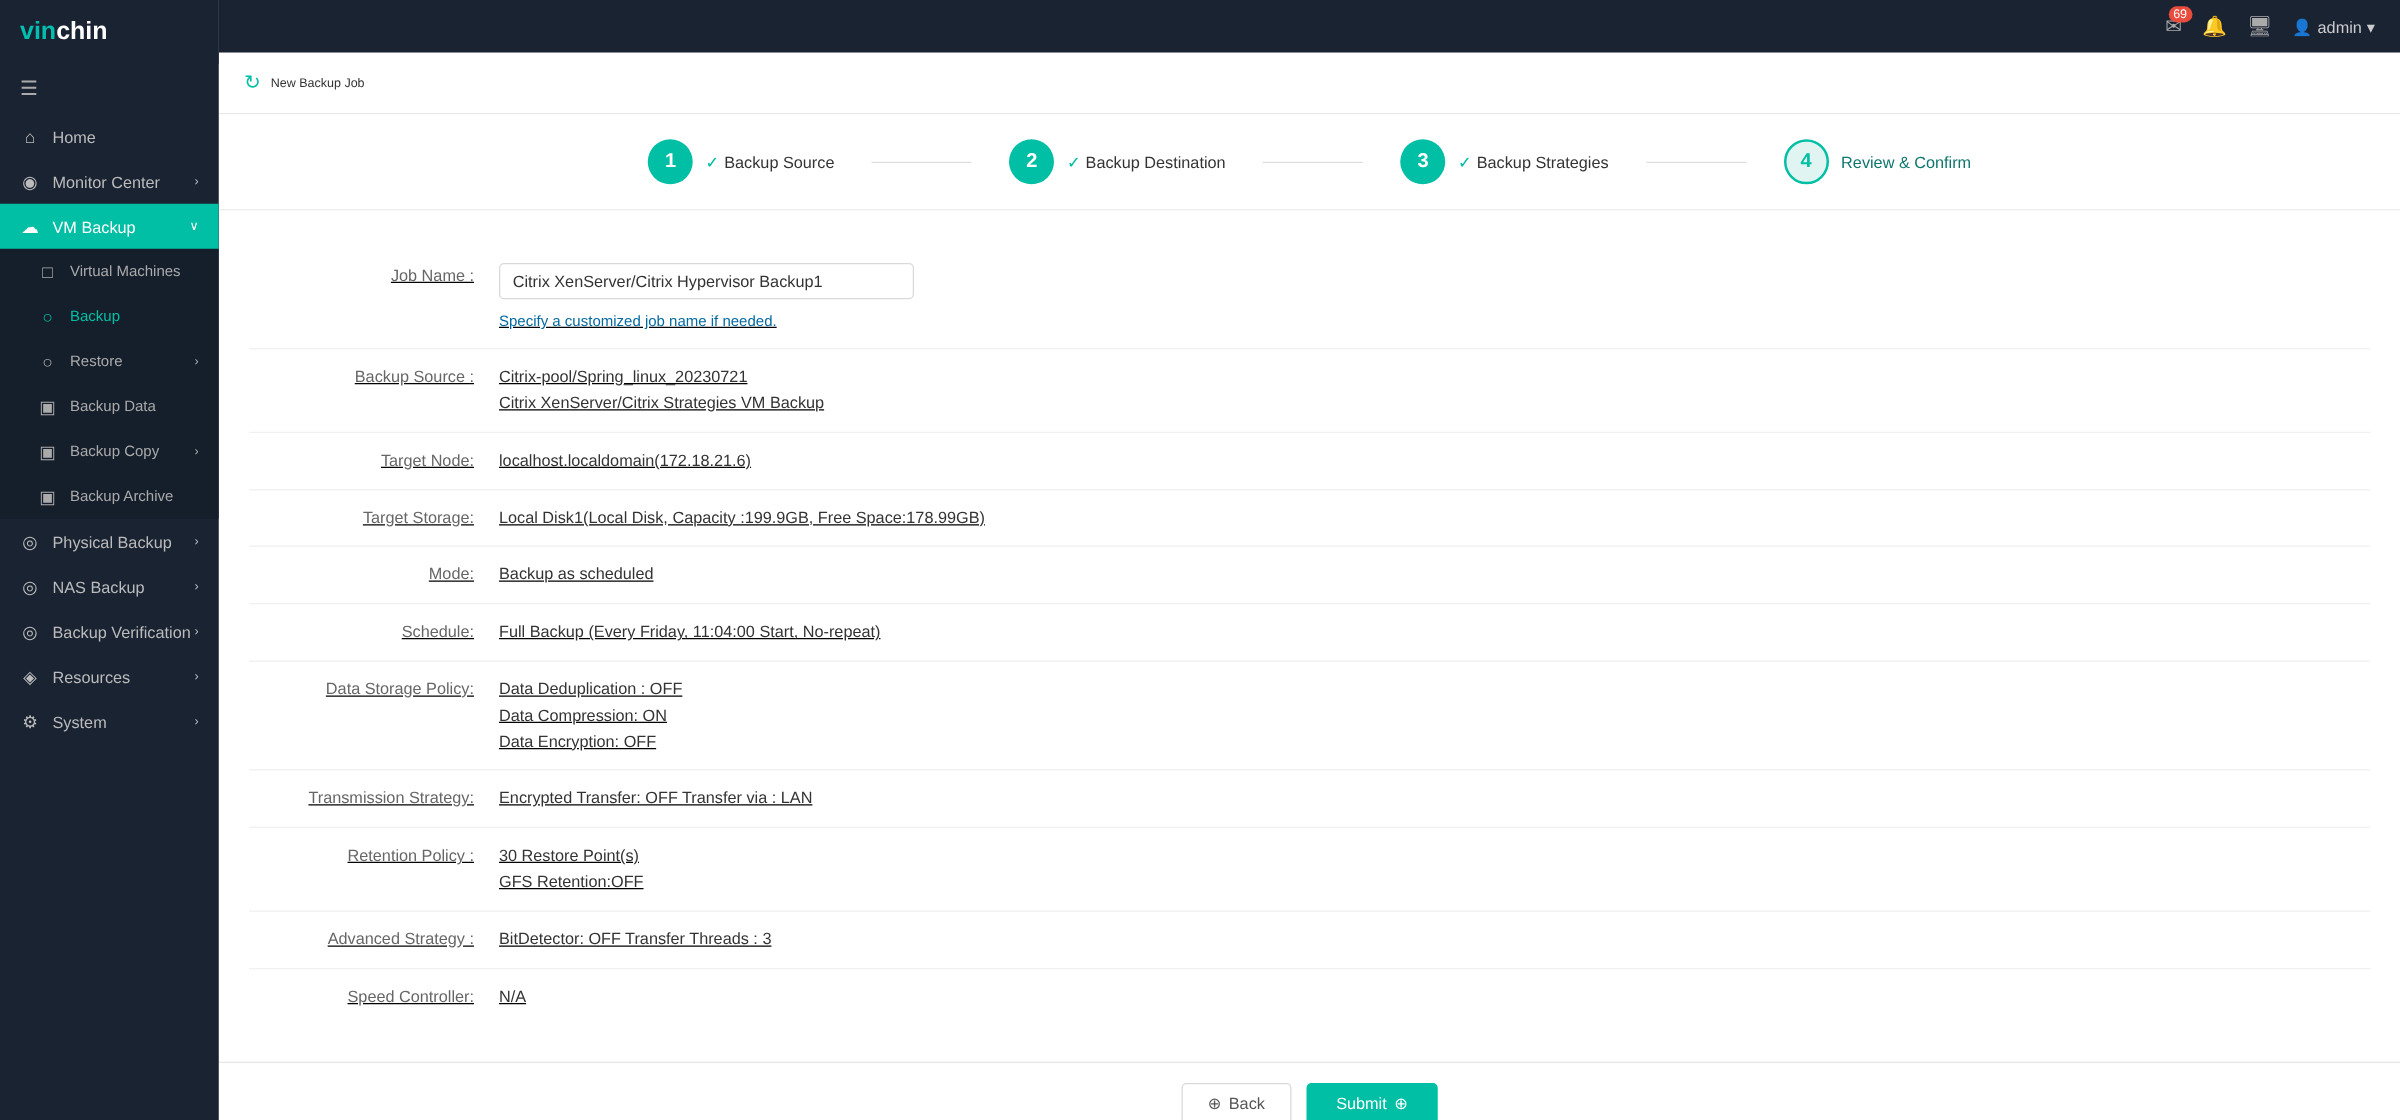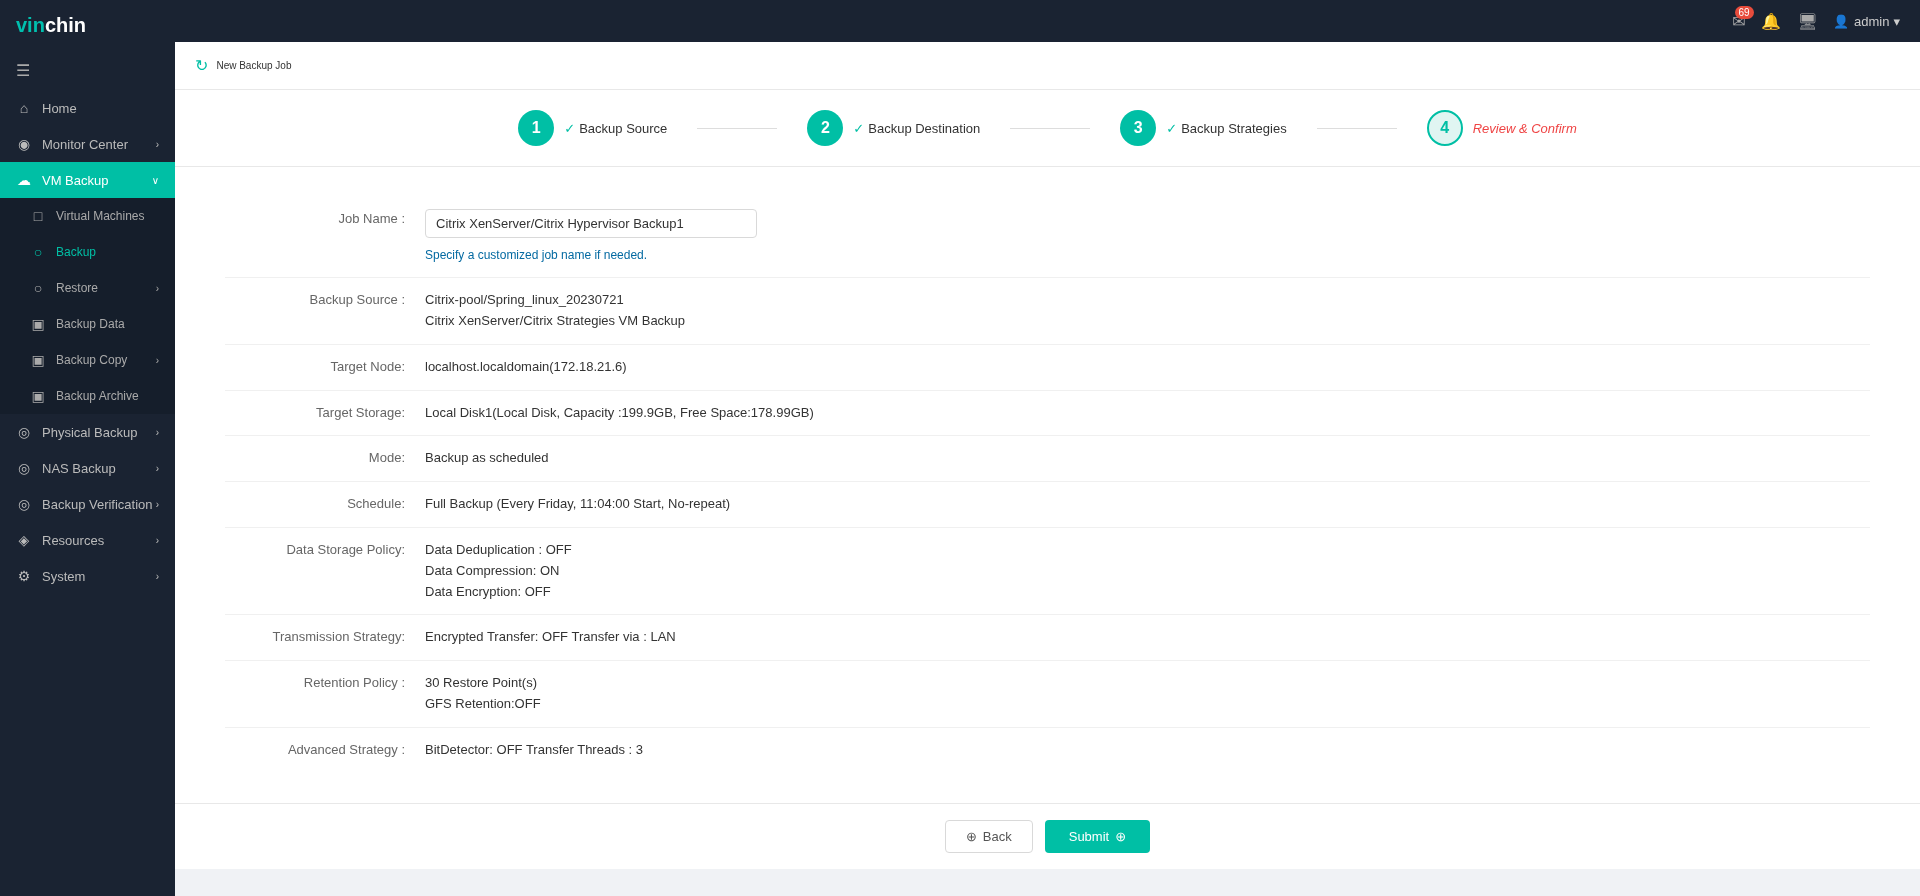--- a/index.html
+++ b/index.html
@@ -36,25 +36,25 @@
     .page-header-icon { color: #00bfa5; font-size: 16px; }
     .page-header-title { font-size: 10px; color: #333; font-weight: 500; }
 
     
     .steps-container { background: #fff; padding: 20px 40px; border-bottom: 1px solid #e8e8e8; display: flex; align-items: center; justify-content: center; gap: 0; }
     .step { display: flex; align-items: center; gap: 10px; padding: 0 30px; }
     .step-circle { width: 36px; height: 36px; border-radius: 50%; display: flex; align-items: center; justify-content: center; font-size: 16px; font-weight: bold; flex-shrink: 0; }
     .step-circle.done { background: #00bfa5; color: #fff; }
     .step-circle.current { background: #e0f5f2; color: #00bfa5; border: 2px solid #00bfa5; }
     .step-label { font-size: 13px; color: #333; display: flex; align-items: center; gap: 4px; }
-    .step-label.gray { color: #ef4444; font-style: italic; }
+    .step-label.gray { color: #0f766e; }
     .step-divider { flex: 1; height: 1px; background: #ddd; max-width: 80px; }
 
     
-    .form-container { background: #fff; margin: 0; padding: 30px 50px; }
+    .form-container { background: #fff; margin: 0; padding: 30px 24px; text-decoration: underline; }
     .form-row { display: flex; padding: 12px 0; border-bottom: 1px solid #f0f0f0; align-items: flex-start; }
     .form-row:last-child { border-bottom: none; }
     .form-label { width: 200px; text-align: right; padding-right: 20px; color: #666; font-size: 13px; flex-shrink: 0; padding-top: 2px; }
     .form-value { flex: 1; color: #333; font-size: 13px; line-height: 1.6; }
     .form-value input { border: 1px solid #d9d9d9; border-radius: 4px; padding: 6px 10px; width: 332px; font-size: 13px; color: #333; outline: none; }
     .form-hint { color: #0369a1; font-size: 12px; margin-top: 8px; }
 
     
     .footer { background: #fff; border-top: 1px solid #e8e8e8; padding: 16px 40px; display: flex; justify-content: center; gap: 12px; }
     .btn-back { background: #fff; border: 1px solid #d9d9d9; color: #555; padding: 8px 20px; border-radius: 4px; cursor: pointer; font-size: 13px; display: flex; align-items: center; gap: 6px; }
@@ -251,20 +251,24 @@
         </div>
       </div>
 
       <div class="form-row">
         <div class="form-label">Advanced Strategy :</div>
         <div class="form-value">
           <div>BitDetector: OFF Transfer Threads : 3</div>
         </div>
       </div>
 
+      <div class="form-row">
+        <div class="form-label">Speed Controller:</div>
+        <div class="form-value">N/A</div>
+      </div>
     </div>
 
     <div class="footer">
       <button class="btn-back">
         <span>⊕</span>
         <span>Back</span>
       </button>
       <button class="btn-submit">
         <span>Submit</span>
         <span>⊕</span>

